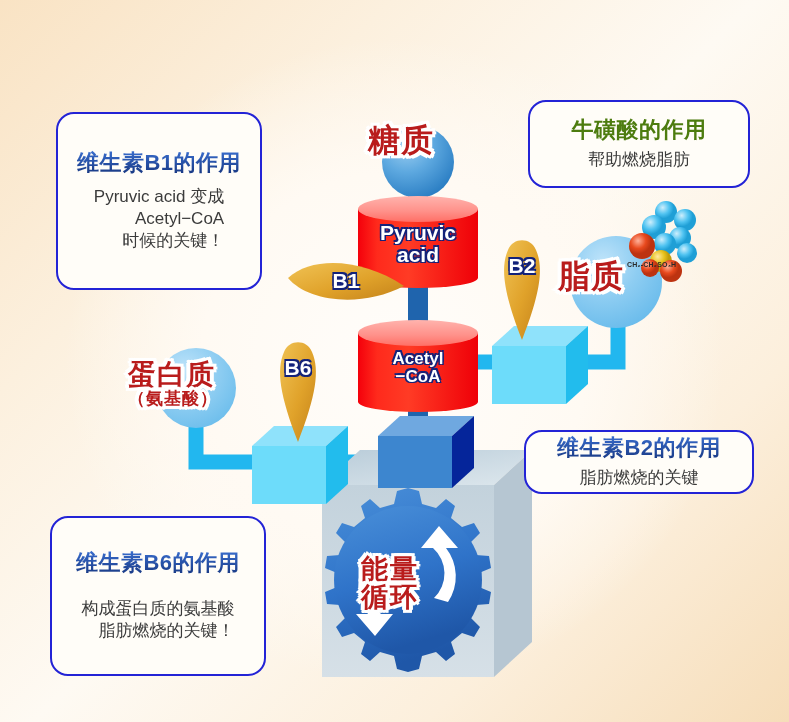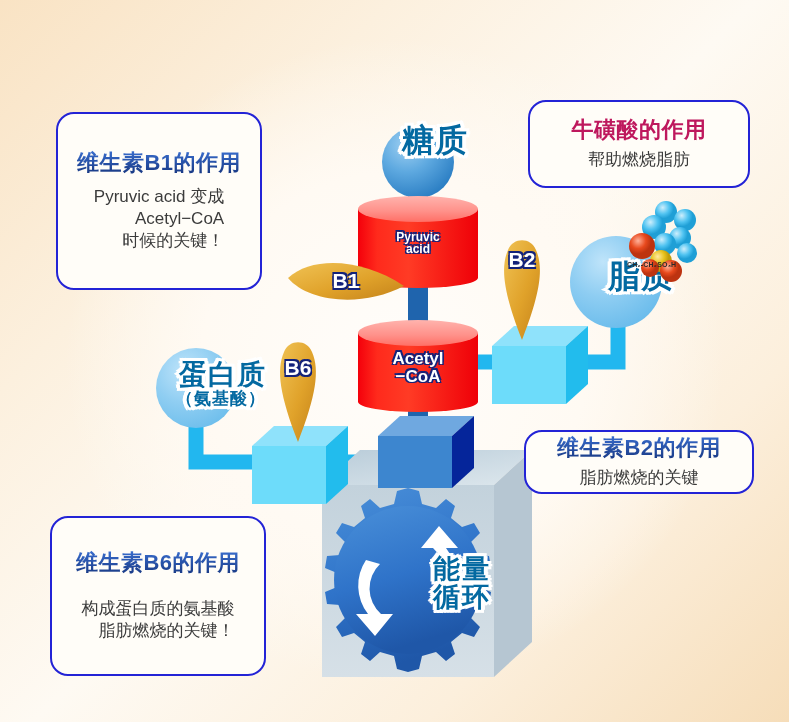--- a/index.html
+++ b/index.html
@@ -17,32 +17,32 @@
   .layer{position:absolute;inset:0;}
 
   
   .callout{position:absolute;background:#fffdf8;border:2.2px solid #2323d6;
            border-radius:18px;box-sizing:border-box;text-align:center;
            display:flex;flex-direction:column;align-items:center;justify-content:center;}
   .co-title{font-weight:bold;letter-spacing:.5px;line-height:1.15;}
   .co-title.blue{color:#1d4fb5;
       background:linear-gradient(180deg,#3a6fd0 0%,#16357f 100%);
       -webkit-background-clip:text;background-clip:text;-webkit-text-fill-color:transparent;}
-  .co-title.red{color:#be185d;}
+  .co-title.red{color:#4d7c0f;}
   .co-body{color:#3b3b3b;line-height:1.3;}
   .co-body div{white-space:nowrap;text-align:right;}
 
   
   .sphere{position:absolute;border-radius:50%;}
   .sphere.glucose{background:radial-gradient(circle at 34% 26%,#9fd0f2 0%,#5ea9e0 38%,#2c7fc4 78%,#1f6bad 100%);}
   .sphere.lipid{background:radial-gradient(circle at 36% 28%,#bfe4fa 0%,#8ecdf2 40%,#58b3e8 100%);}
   .sphere.protein{background:radial-gradient(circle at 36% 28%,#bfe4fa 0%,#90cef2 42%,#5cb6e9 100%);}
 
   
-  .olabel{position:absolute;font-weight:bold;color:#0369a1;text-align:right;
+  .olabel{position:absolute;font-weight:bold;color:#b91c1c;text-align:left;
           line-height:1.05;white-space:nowrap;
           -webkit-text-stroke:5px #ffffff;paint-order:stroke fill;}
   .olabel.stk{text-shadow:
      -3px -3px 0 #fff, 3px -3px 0 #fff, -3px 3px 0 #fff, 3px 3px 0 #fff,
      -3px 0 0 #fff, 3px 0 0 #fff, 0 -3px 0 #fff, 0 3px 0 #fff,
      -4px 0 0 #fff, 4px 0 0 #fff;}
 
   
   .cyl{position:absolute;}
   .cyl .body{position:absolute;left:0;right:0;top:13px;bottom:0;
@@ -182,21 +182,21 @@
   <circle cx="18" cy="48" r="13" fill="url(#atO)"></circle>
   <circle cx="37" cy="63" r="11" fill="url(#atS)"></circle>
   <circle cx="47" cy="73" r="11" fill="url(#atO)"></circle>
   <circle cx="26" cy="70" r="9" fill="url(#atO)"></circle>
 </svg>
 <div style="position:absolute;left:627px;top:261px;font-size:7px;font-weight:bold;color:#2a2a2a;letter-spacing:.2px;">CH₂-CH₂SO₃H</div>
 
 <div class="cyl" style="left:358px;top:196px;width:120px;height:92px">
   <div class="body"></div>
   <div class="top"></div>
-  <div class="lbl" style="font-size:12px">
+  <div class="lbl" style="font-size:21px">
     <div>Pyruvic</div>
     <div>acid</div>
   </div>
 </div>
 <div class="cyl" style="left:358px;top:320px;width:120px;height:92px">
   <div class="body"></div>
   <div class="top"></div>
   <div class="lbl" style="font-size:17px">
     <div>Acetyl</div>
     <div>−CoA</div>
@@ -221,21 +221,21 @@
   <svg viewBox="0 0 52 110" style="width:100%;height:100%">
     <defs>
         <linearGradient id="gB2" x1="0" y1="0" x2="1" y2="1">
       <stop offset="0%" stop-color="#f0c254"></stop>
           <stop offset="55%" stop-color="#e0a22a"></stop>
       <stop offset="100%" stop-color="#c4821a"></stop>
         </linearGradient>
       </defs>
     <path d="M26,108 C8,62 4,36 12,18 C17,5 35,5 40,18 C48,36 44,62 26,108 Z" fill="url(#gB2)"></path>
   </svg>
-  <div class="lbl" style="top:16px">B2</div>
+  <div class="lbl" style="top:22px">B2</div>
 </div>
 
 <div class="drop" style="left:272px;top:334px;width:52px;height:110px">
   <svg viewBox="0 0 52 110" style="width:100%;height:100%">
     <path d="M26,108 C8,62 4,36 12,18 C17,5 35,5 40,18 C48,36 44,62 26,108 Z" fill="url(#gB2)"></path>
   </svg>
   <div class="lbl" style="top:22px">B6</div>
 </div>
 
 <svg class="layer">

